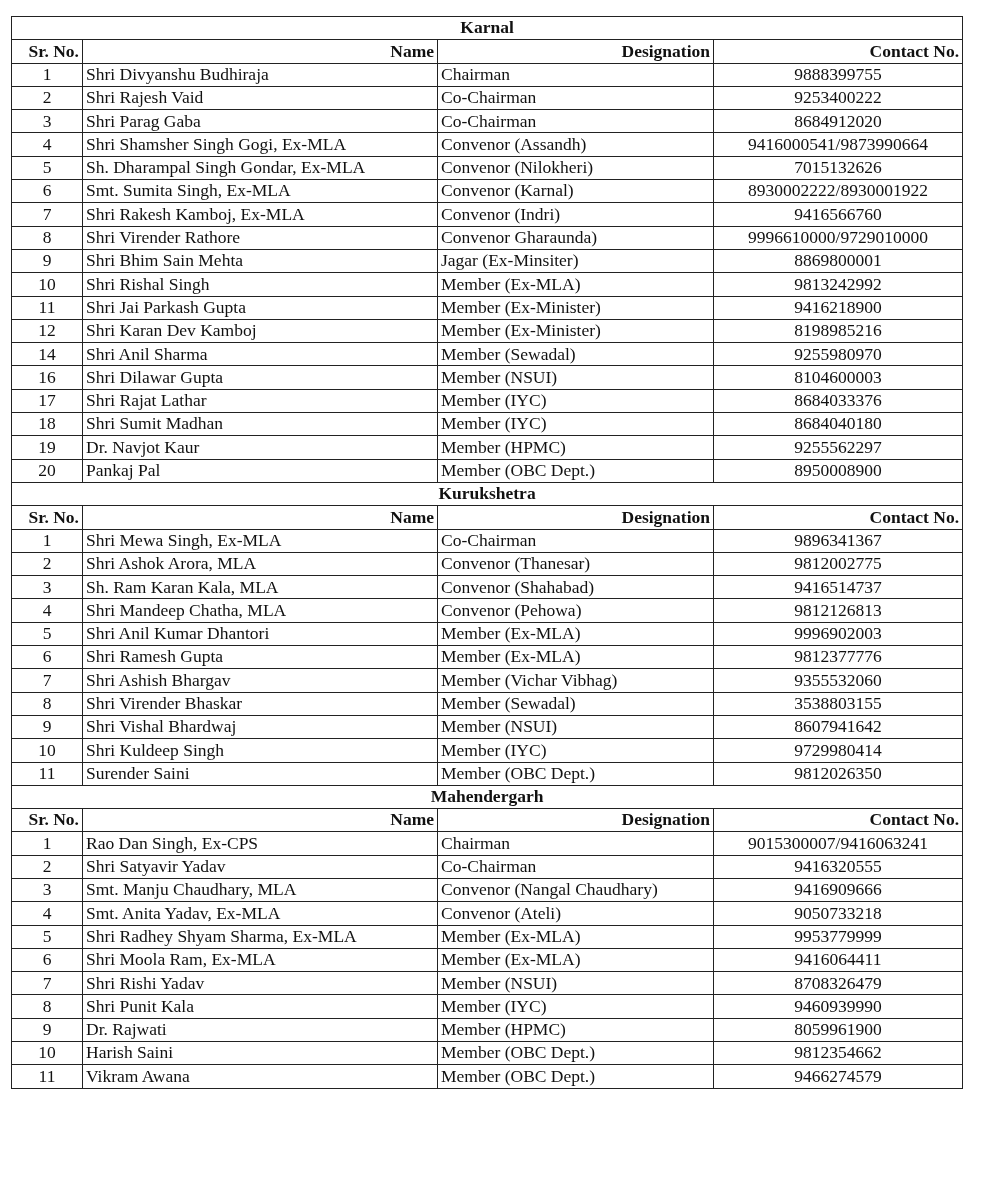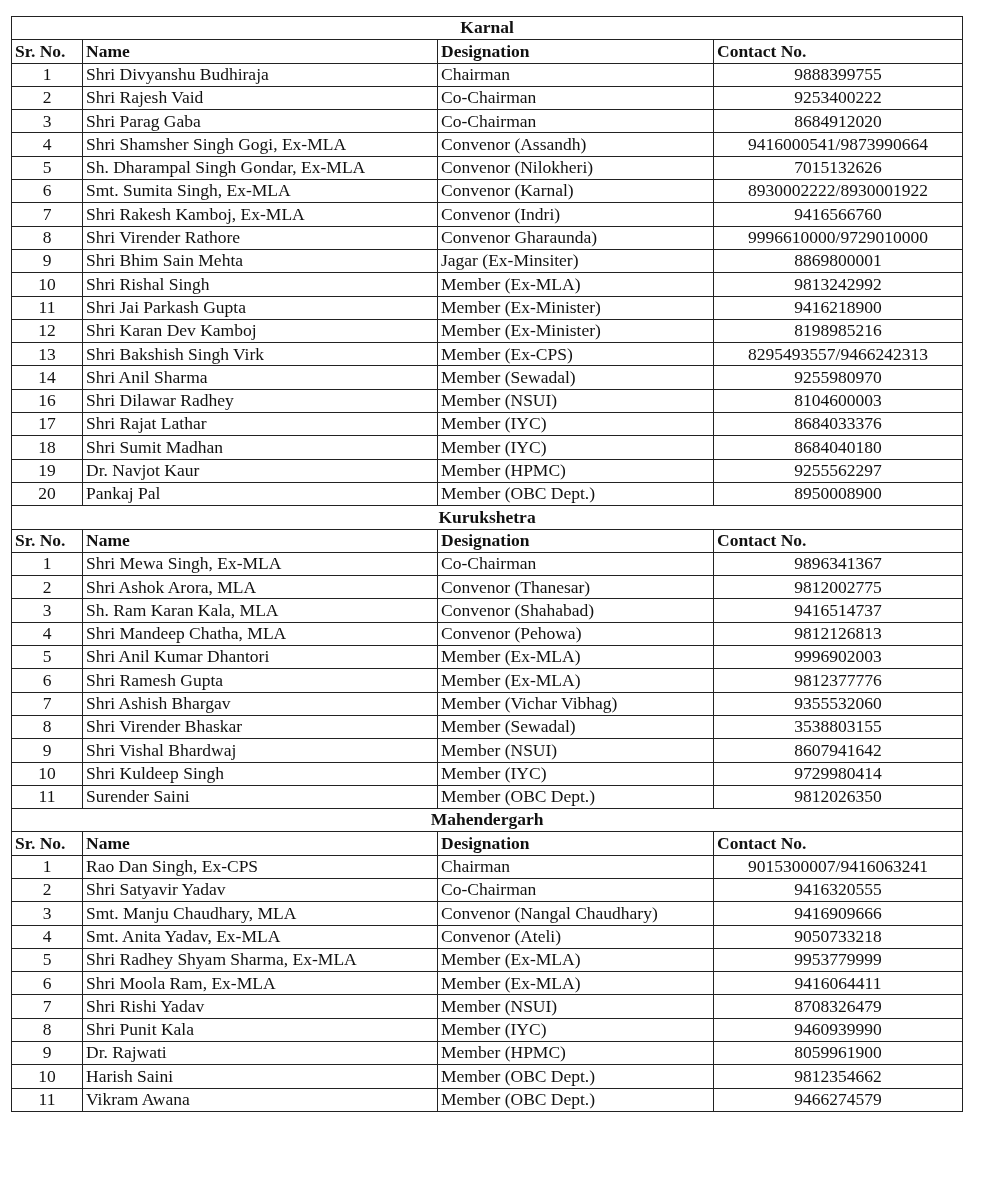--- a/index.html
+++ b/index.html
@@ -12,21 +12,21 @@
   }
   table.roster td, table.roster th {
     border: 1.5px solid #222; padding: 0 3px; height: 22.3px;
     white-space: nowrap; overflow: hidden;
   }
   col.c-sr { width: 71px; }
   col.c-name { width: 355px; }
   col.c-desig { width: 276px; }
   col.c-contact { width: 249px; }
   th.section { font-weight: bold; text-align: center; padding-right: 60px; }
-  th.head { font-weight: bold; text-align: left; }
+  th.head { font-weight: bold; text-align: right; }
   td.sr { text-align: center; }
   td.name, td.desig { text-align: left; }
   td.contact { text-align: center; padding-right: 5px; }
 </style>
 </head>
 <body>
 
 <table class="roster">
   <colgroup>
     <col class="c-sr">
@@ -110,34 +110,28 @@
         <td class="desig">Member (Ex-Minister)</td>
         <td class="contact">9416218900</td>
       </tr>
       <tr>
         <td class="sr">12</td>
         <td class="name">Shri Karan Dev Kamboj</td>
         <td class="desig">Member (Ex-Minister)</td>
         <td class="contact">8198985216</td>
       </tr>
       <tr>
-        <td class="sr">13</td>
-        <td class="name">Shri Bakshish Singh Virk</td>
-        <td class="desig">Member (Ex-CPS)</td>
-        <td class="contact">8295493557/9466242313</td>
-      </tr>
-      <tr>
         <td class="sr">14</td>
         <td class="name">Shri Anil Sharma</td>
         <td class="desig">Member (Sewadal)</td>
         <td class="contact">9255980970</td>
       </tr>
       <tr>
         <td class="sr">16</td>
-        <td class="name">Shri Dilawar Radhey</td>
+        <td class="name">Shri Dilawar Gupta</td>
         <td class="desig">Member (NSUI)</td>
         <td class="contact">8104600003</td>
       </tr>
       <tr>
         <td class="sr">17</td>
         <td class="name">Shri Rajat Lathar</td>
         <td class="desig">Member (IYC)</td>
         <td class="contact">8684033376</td>
       </tr>
       <tr>

